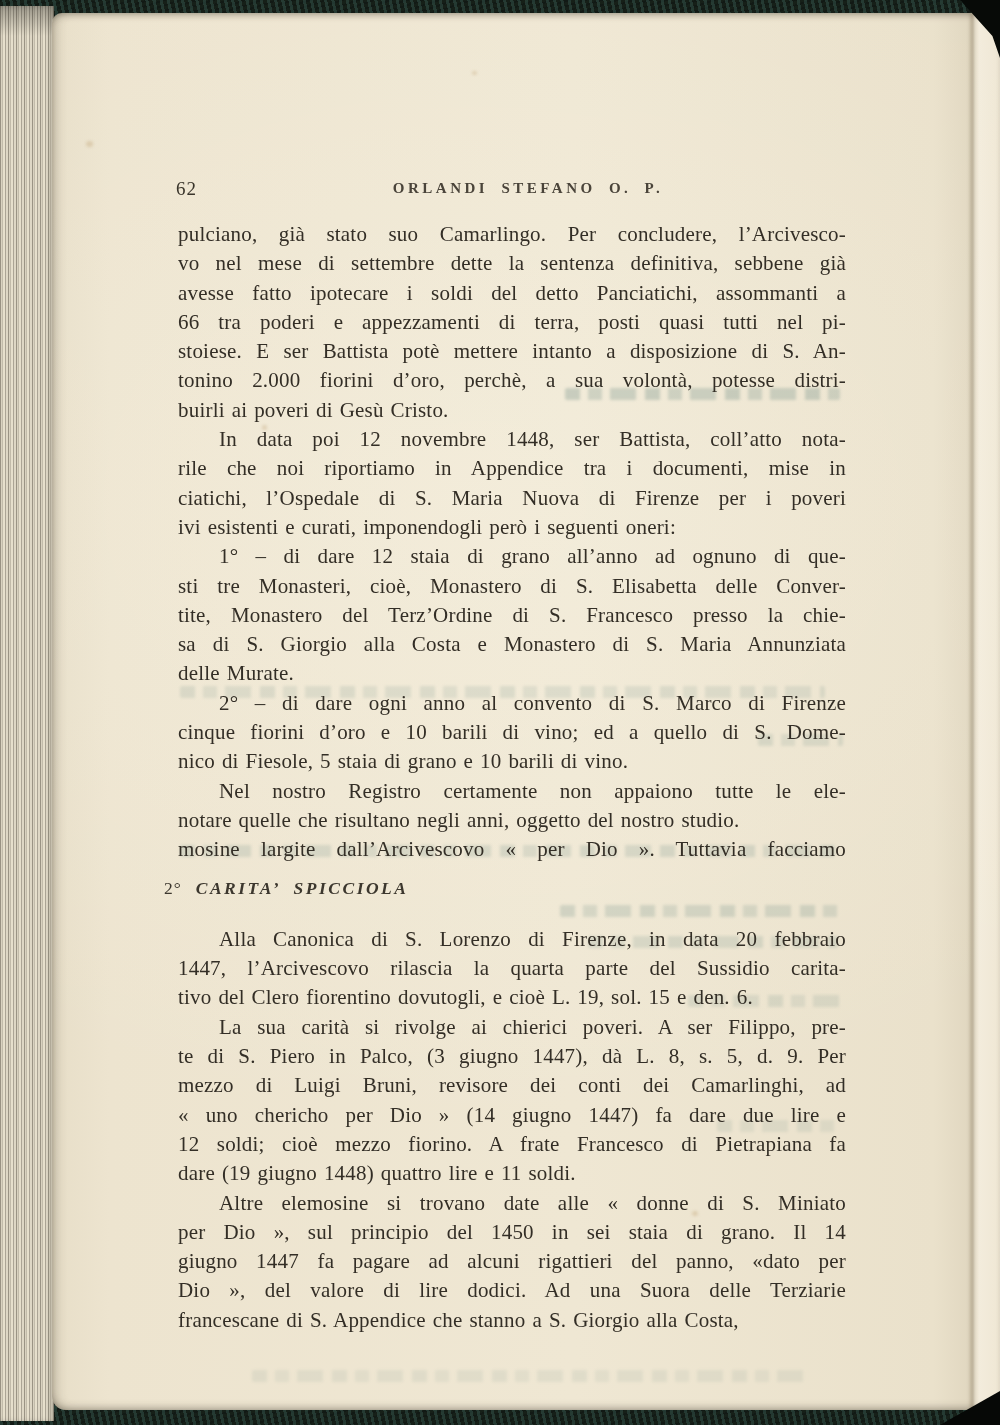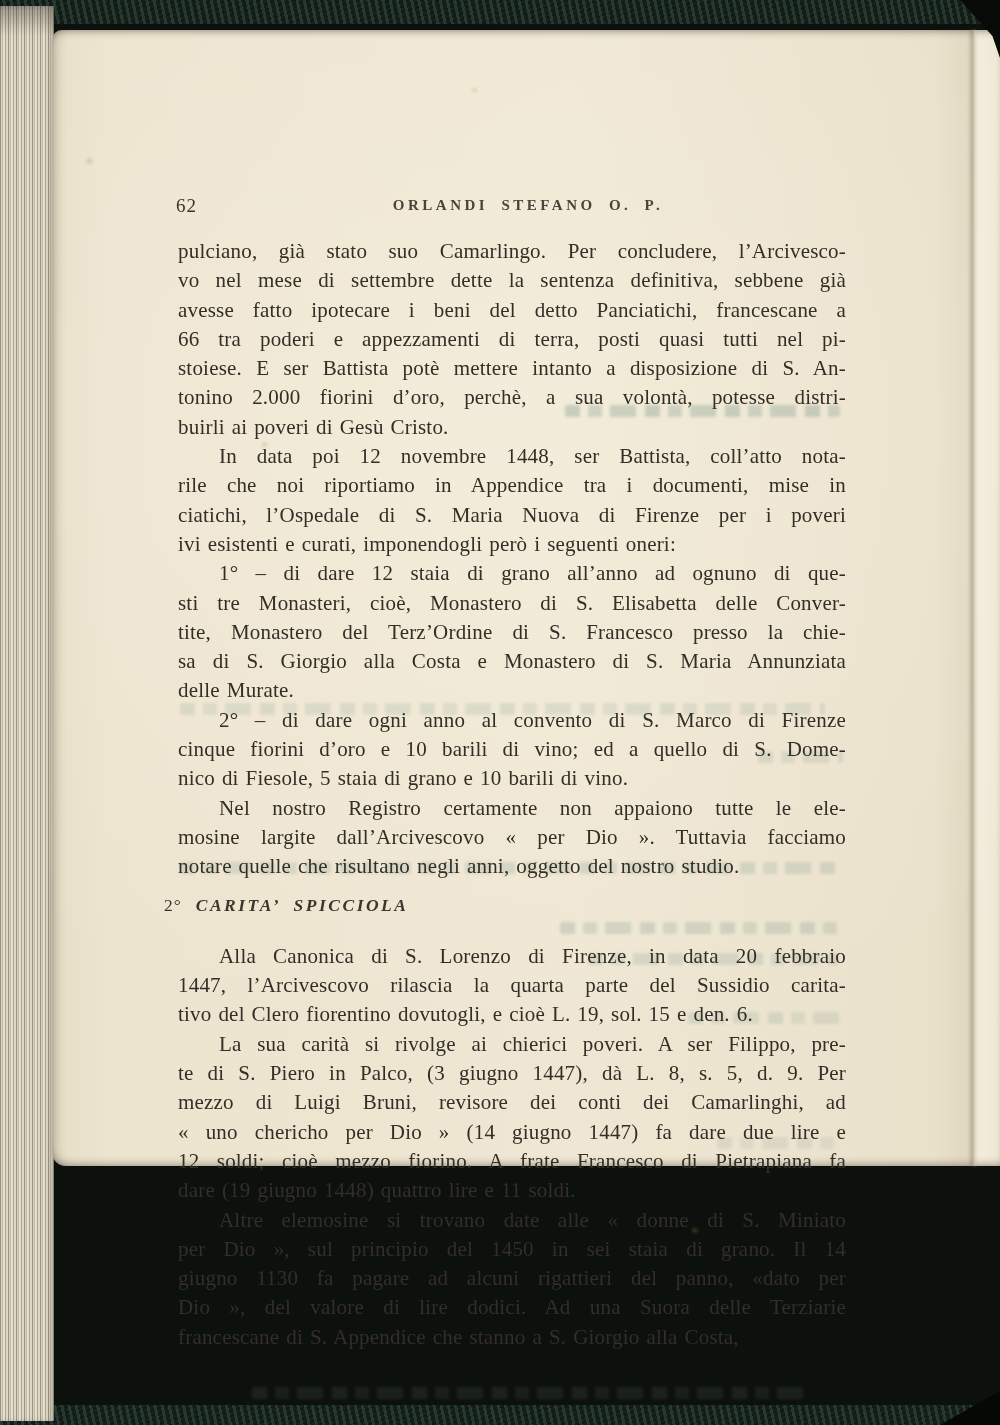--- a/index.html
+++ b/index.html
@@ -28,21 +28,21 @@
     background:
       linear-gradient(180deg, rgba(30,30,25,.35) 0, rgba(0,0,0,0) 30px),
       repeating-linear-gradient(90deg,
         #9a9384 0 1px, #d9d2c0 1px 2px, #c2bbaa 2px 3.5px,
         #e6dfcc 3.5px 5px, #aba495 5px 6px, #ded7c5 6px 8px);
     box-shadow: inset -4px 0 6px -3px rgba(40,35,25,.5);
   }
 
   
   .paper {
-    position: absolute; left: 52px; top: 30px; width: 948px; height: 1136px;
+    position: absolute; left: 52px; top: 13px; width: 948px; height: 1397px;
     background:
       radial-gradient(1200px 900px at 45% 35%, rgba(255,252,240,.25), rgba(0,0,0,0) 70%),
       linear-gradient(90deg, #e7dec8 0, #ede4cf 6%, #efe7d3 55%, #eae1cb 93%, #e0d6bf 97.2%, #f3ecdc 97.8%, #efe7d4 100%),
       #ece3ce;
     border-radius: 10px 0 0 14px;
     box-shadow: inset 8px 0 14px -8px rgba(60,50,35,.45), inset 0 6px 9px -6px rgba(50,45,35,.55), inset 0 -7px 10px -7px rgba(50,45,35,.5);
   }
   
   .page-fold {
     position: absolute; top: 0; bottom: 0; right: 24px; width: 8px;
@@ -143,21 +143,21 @@
 
   <div class="content">
     <div class="header-row">
       <span class="page-number">62</span>
       <span class="running-header">ORLANDI STEFANO O. P.</span>
     </div>
     <div class="body-text">
         <div class="para">
           <div class="line">pulciano, già stato suo Camarlingo. Per concludere, l’Arcivesco-</div>
           <div class="line">vo nel mese di settembre dette la sentenza definitiva, sebbene già</div>
-          <div class="line">avesse fatto ipotecare i beni del detto Panciatichi, francescane a</div>
+          <div class="line">avesse fatto ipotecare i soldi del detto Panciatichi, assommanti a</div>
           <div class="line">66 tra poderi e appezzamenti di terra, posti quasi tutti nel pi-</div>
           <div class="line">stoiese. E ser Battista potè mettere intanto a disposizione di S. An-</div>
           <div class="line">tonino 2.000 fiorini d’oro, perchè, a sua volontà, potesse distri-</div>
           <div class="line last">buirli ai poveri di Gesù Cristo.</div>
         </div>
         <div class="para indent">
           <div class="line">In data poi 12 novembre 1448, ser Battista, coll’atto nota-</div>
           <div class="line">rile che noi riportiamo in Appendice tra i documenti, mise in</div>
           <div class="line">ciatichi, l’Ospedale di S. Maria Nuova di Firenze per i poveri</div>
           <div class="line last">ivi esistenti e curati, imponendogli però i seguenti oneri:</div>
@@ -169,41 +169,41 @@
           <div class="line">sa di S. Giorgio alla Costa e Monastero di S. Maria Annunziata</div>
           <div class="line last">delle Murate.</div>
         </div>
         <div class="para indent">
           <div class="line">2° – di dare ogni anno al convento di S. Marco di Firenze</div>
           <div class="line">cinque fiorini d’oro e 10 barili di vino; ed a quello di S. Dome-</div>
           <div class="line last">nico di Fiesole, 5 staia di grano e 10 barili di vino.</div>
         </div>
         <div class="para indent">
           <div class="line">Nel nostro Registro certamente non appaiono tutte le ele-</div>
+          <div class="line last">notare quelle che risultano negli anni, oggetto del nostro studio.</div>
           <div class="line">mosine largite dall’Arcivescovo « per Dio ». Tuttavia facciamo</div>
-          <div class="line last">notare quelle che risultano negli anni, oggetto del nostro studio.</div>
         </div>
         <div class="section-heading"><span class="heading-number">2°</span><span class="heading-title">CARITA’ SPICCIOLA</span></div>
         <div class="para indent">
           <div class="line">Alla Canonica di S. Lorenzo di Firenze, in data 20 febbraio</div>
           <div class="line">1447, l’Arcivescovo rilascia la quarta parte del Sussidio carita-</div>
           <div class="line last">tivo del Clero fiorentino dovutogli, e cioè L. 19, sol. 15 e den. 6.</div>
         </div>
         <div class="para indent">
           <div class="line">La sua carità si rivolge ai chierici poveri. A ser Filippo, pre-</div>
           <div class="line">te di S. Piero in Palco, (3 giugno 1447), dà L. 8, s. 5, d. 9. Per</div>
           <div class="line">mezzo di Luigi Bruni, revisore dei conti dei Camarlinghi, ad</div>
           <div class="line">« uno chericho per Dio » (14 giugno 1447) fa dare due lire e</div>
           <div class="line">12 soldi; cioè mezzo fiorino. A frate Francesco di Pietrapiana fa</div>
           <div class="line last">dare (19 giugno 1448) quattro lire e 11 soldi.</div>
         </div>
         <div class="para indent">
           <div class="line">Altre elemosine si trovano date alle « donne di S. Miniato</div>
           <div class="line">per Dio », sul principio  del 1450 in sei  staia di grano. Il 14</div>
-          <div class="line">giugno 1130 fa pagare ad alcuni rigattieri del panno, «dato per</div>
+          <div class="line">giugno 1447 fa pagare ad alcuni rigattieri del panno, «dato per</div>
           <div class="line">Dio », del valore di lire dodici. Ad una Suora delle Terziarie</div>
           <div class="line last">francescane di S. Appendice che stanno a S. Giorgio alla Costa,</div>
         </div>
       </div>
   </div>
 </div>
 
 <div class="cover-wedge-tr"></div>
 <div class="cover-wedge-br"></div>
 

